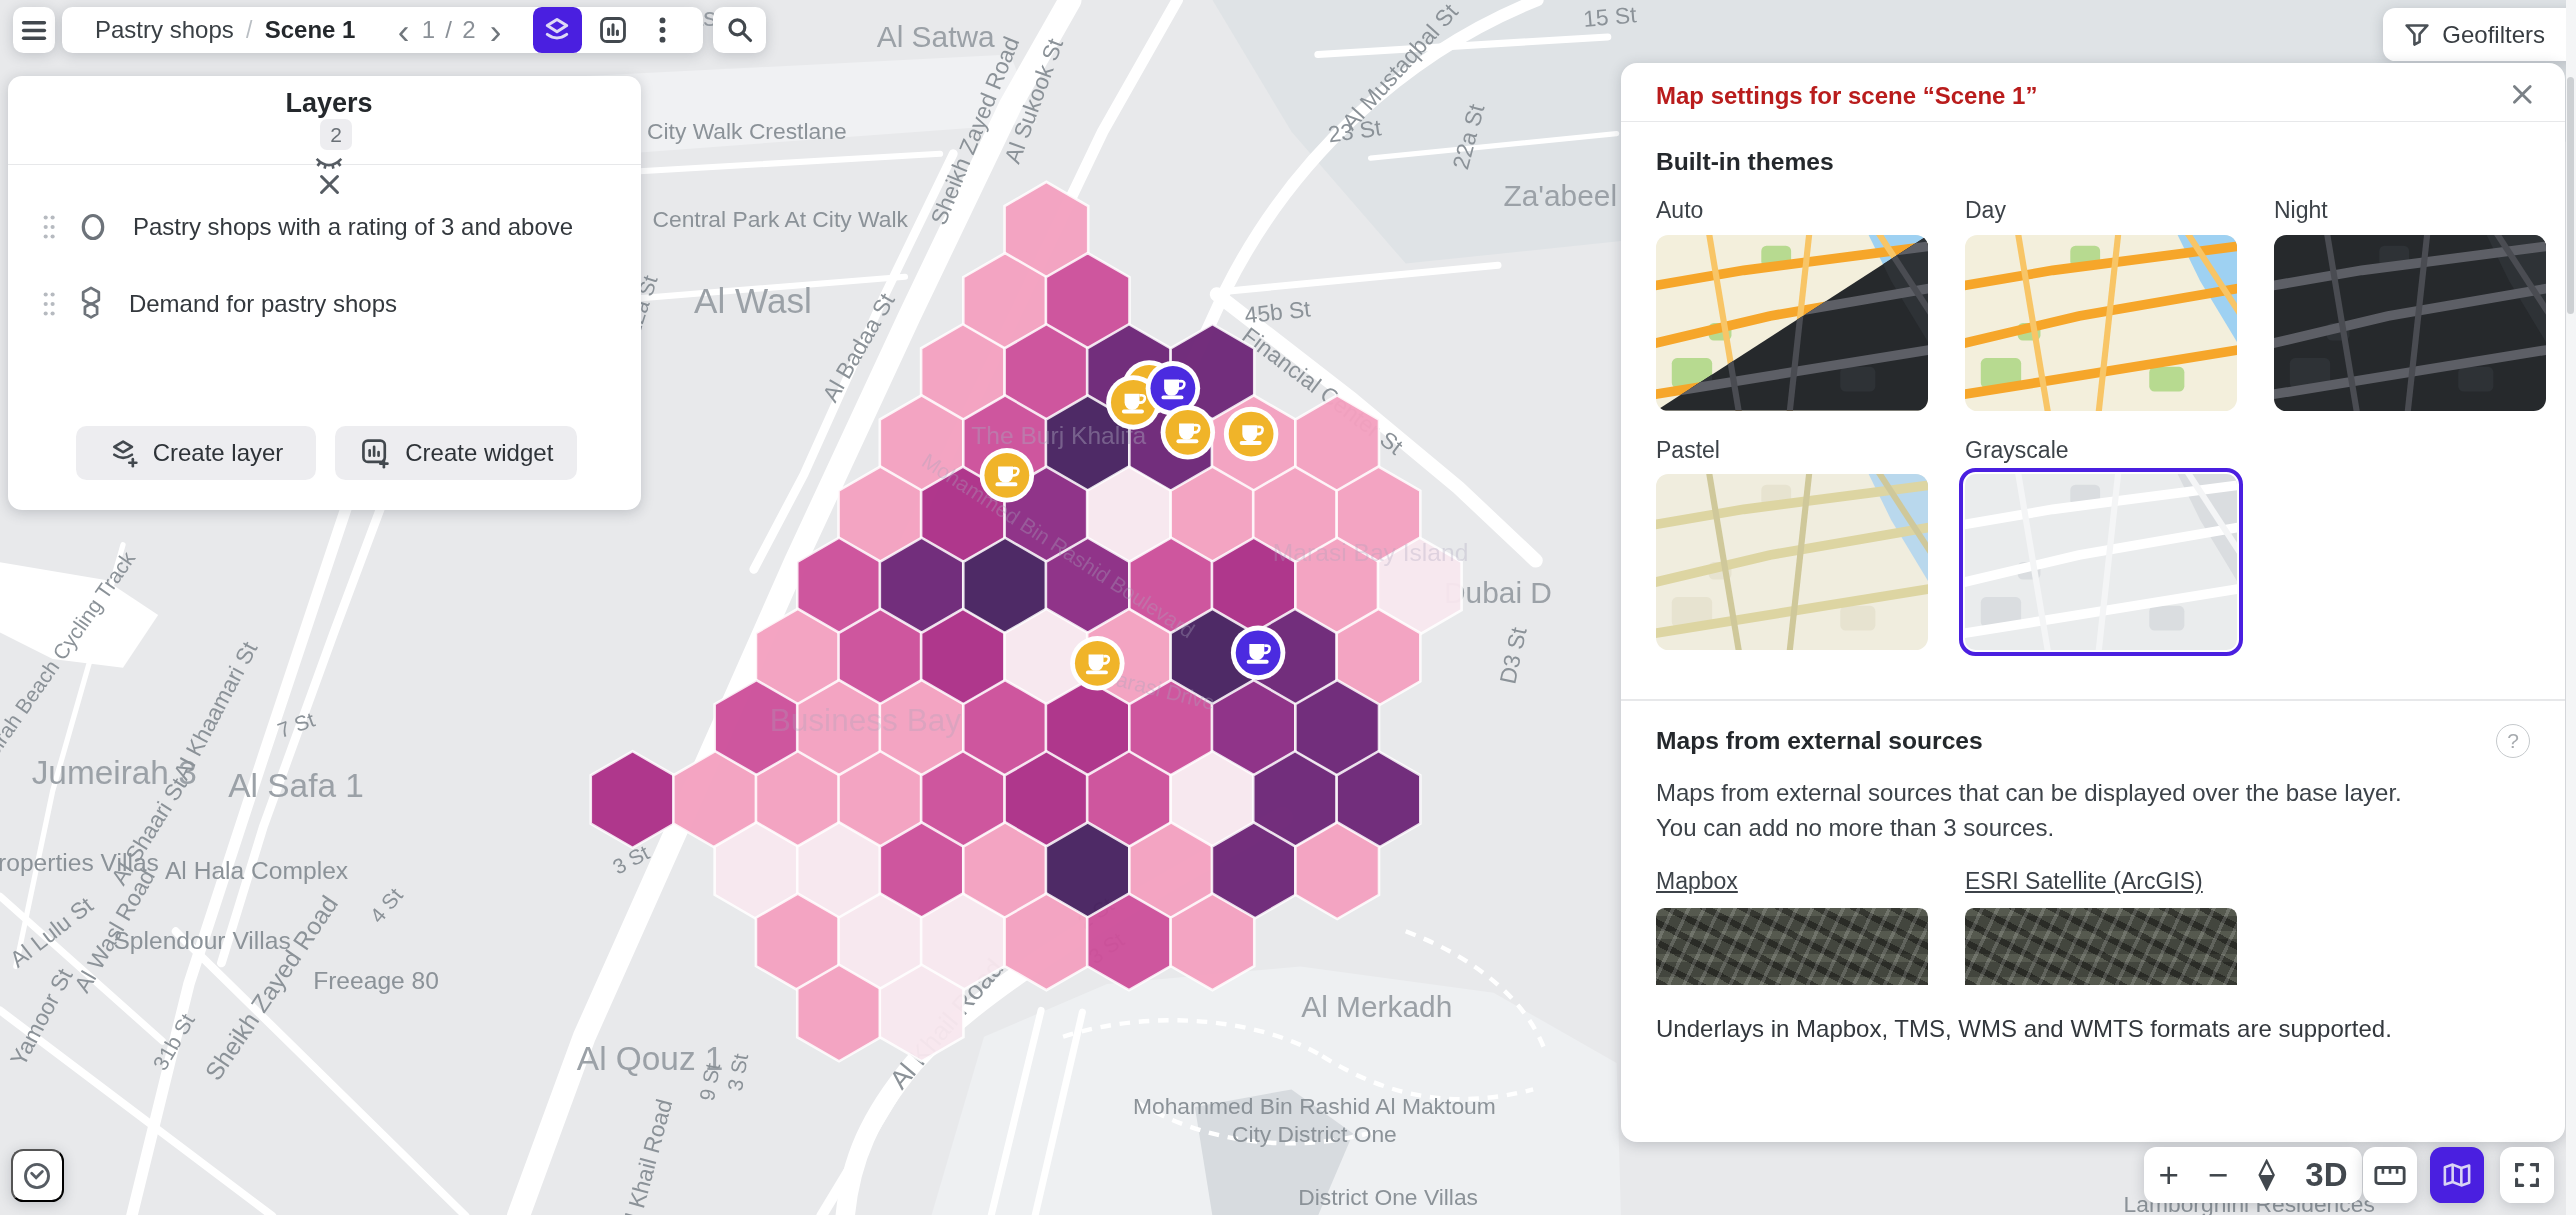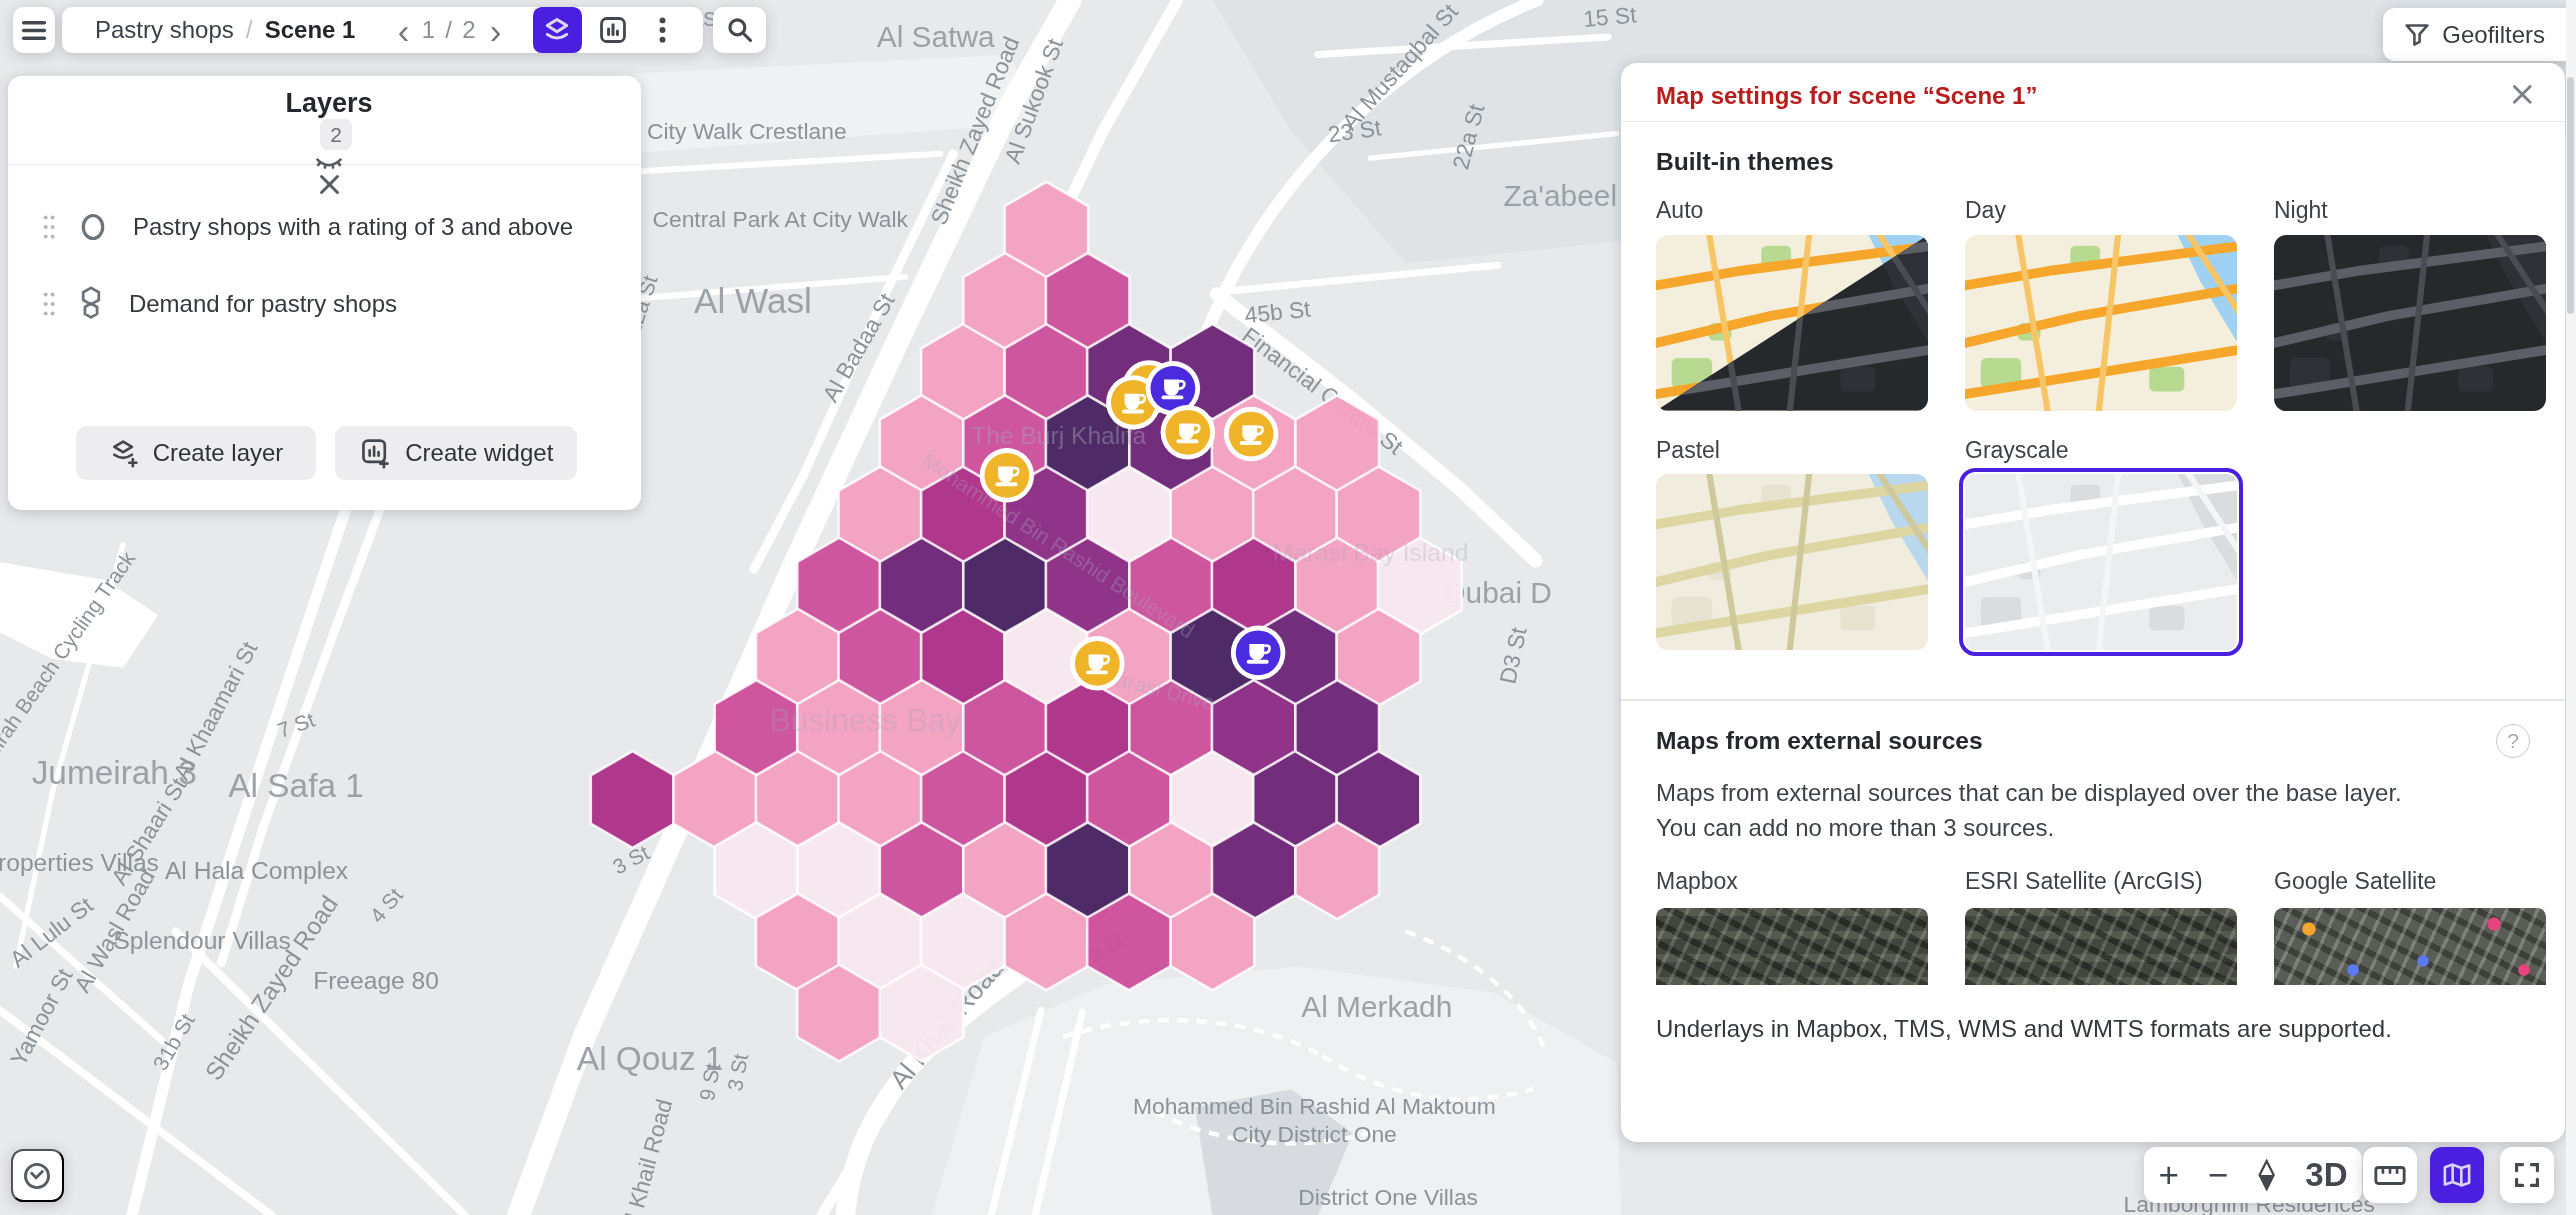--- a/index.html
+++ b/index.html
@@ -49,21 +49,21 @@
   .themes-grid{display:grid;grid-template-columns:repeat(3,272px);column-gap:37px;row-gap:26px;margin-top:21px;}
   .theme-cell{cursor:pointer;}
   .theme-name{font-size:23px;color:#3c4248;margin-bottom:10.5px;}
   .theme-thumb{width:272px;height:176px;border-radius:12.3px;overflow:hidden;position:relative;}
   .theme-cell.selected .theme-thumb{outline:4.4px solid var(--accent);outline-offset:2.6px;border-radius:10.5px;}
   .st-divider{height:1.8px;background:#e7e8ea;margin:49px -35px 0;}
   .st-sect{display:flex;align-items:center;margin-top:23px;}
   .st-help{margin-left:auto;width:32px;height:32px;border:1.8px solid #c6cacd;border-radius:50%;color:#a7abaf;font-size:21px;display:flex;align-items:center;justify-content:center;}
   .st-desc{font-size:24px;color:#3c4248;line-height:35px;margin-top:17.6px;}
   .sources-grid{display:grid;grid-template-columns:repeat(3,272px);column-gap:37px;margin-top:23px;}
-  .source-name{font-size:23px;color:#3c4248;margin-bottom:12.3px;white-space:nowrap;}
+  .source-name{font-size:23px;color:#3c4248;margin-bottom:12.3px;white-space:nowrap;text-decoration:underline;}
   .source-thumb{width:272px;height:77px;border-radius:8.8px 8.8px 0 0;cursor:pointer;
      background:#43463e;
      background-image:
        repeating-linear-gradient(115deg, rgba(255,255,255,.16) 0 3.5px, rgba(0,0,0,0) 3.5px 14px),
        repeating-linear-gradient(28deg, rgba(0,0,0,.38) 0 6.2px, rgba(0,0,0,0) 6.2px 17.6px),
        repeating-linear-gradient(0deg, rgba(120,125,110,.35) 0 8px, rgba(0,0,0,0) 8px 23px);}
   .source-thumb.sat-google{background-image:
        radial-gradient(circle 6.2px at 35px 21px,#f5a62a 0 6.2px,rgba(0,0,0,0) 7px),
        radial-gradient(circle 6.2px at 220px 16px,#e6447f 0 6.2px,rgba(0,0,0,0) 7px),
        radial-gradient(circle 5.3px at 149px 53px,#5b79f0 0 5.3px,rgba(0,0,0,0) 6.2px),
@@ -633,24 +633,20 @@
       </div>
       <div class="sources-grid" id="sources-grid">
           <div>
             <div class="source-name">Mapbox</div>
             <div class="source-thumb"></div>
           </div>
           <div>
             <div class="source-name">ESRI Satellite (ArcGIS)</div>
             <div class="source-thumb"></div>
           </div>
-          <div>
-            <div class="source-name">Google Satellite</div>
-            <div class="source-thumb sat-google"></div>
-          </div>
         </div>
       <div class="st-foot">Underlays in Mapbox, TMS, WMS and WMTS formats are supported.</div>
     </div>
   </div>
 
   <div class="ctrl-pill float">
     <span class="c" style="font-size:35px;font-weight:300;">+</span>
     <span class="c" style="font-size:35px;font-weight:300;">−</span>
     <span class="c">
       <span class="ico">

